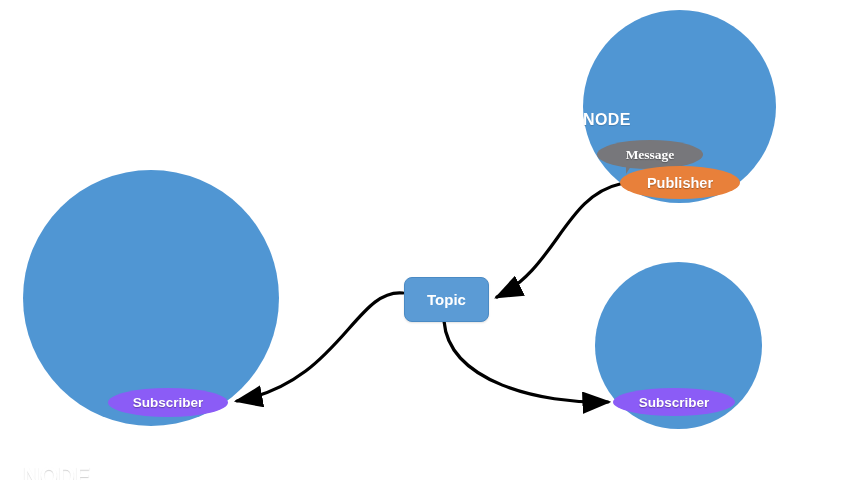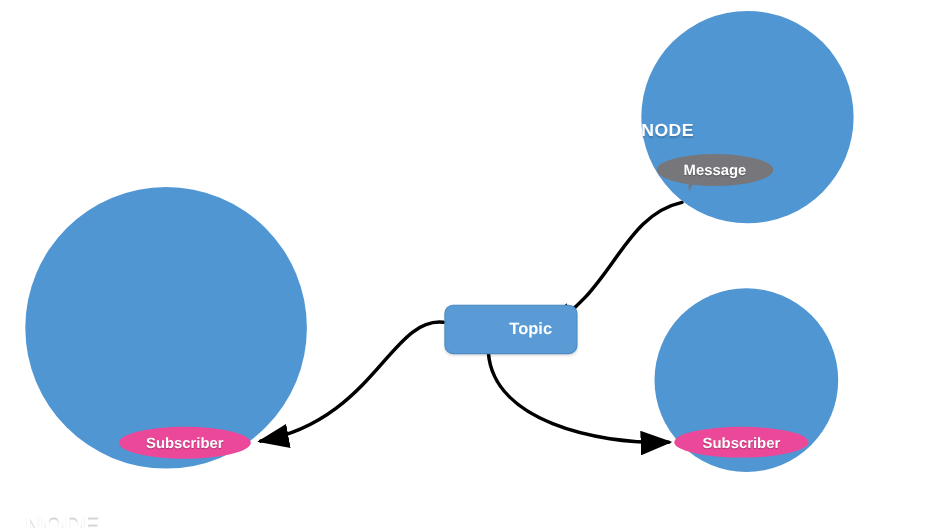--- a/index.html
+++ b/index.html
@@ -59,41 +59,40 @@
     font-weight: bold;
     text-shadow: 0 1px 1px rgba(0,0,0,0.30);
   }
   .pill-msg {
     background: #77777B;
   }
   .pill-pub {
     background: #E8803A;
   }
   .pill-sub {
-    background: #ec4899;
+    background: #8b5cf6;
   }
   .msg-tail {
     position: absolute;
     width: 0;
     height: 0;
     border-left: 9px solid #77777B;
     border-bottom: 14px solid transparent;
   }
   .topic-box {
     position: absolute;
     background: #5B9BD5;
     border: 1px solid #4A8AC4;
     border-radius: 8px;
     display: flex;
     align-items: center;
     justify-content: center;
     color: #ffffff;
     font-weight: bold;
     box-shadow: 0 1px 2px rgba(0,0,0,0.12);
-    padding-left: 36px;
   }
 </style>
 </head>
 <body>
 
 <div id="slide">
 
 
   <svg id="edges" viewBox="0 0 854 480">
     <defs>
@@ -106,21 +105,22 @@
 
     <path d="M 403 293 C 355 288, 340 382, 237 401" fill="none" stroke="#000000" stroke-width="3.2" stroke-linecap="round" marker-end="url(#arrowhead)"></path>
 
     <path d="M 444 321 C 449 382, 540 404, 608 402" fill="none" stroke="#000000" stroke-width="3.2" stroke-linecap="round" marker-end="url(#arrowhead)"></path>
   </svg>
 
   <div class="node" style="left:583px; top:10px; width:193px; height:193px;">
     <div class="node-label" style="top:101px; font-size:16px;">NODE</div>
   </div>
   <div class="msg-tail" style="left:626px; top:160px;"></div>
-  <div class="pill pill-msg" style="left:597px; top:140px; width:106px; height:29px; font-size:13.5px;">Message</div>
+  <div class="pill pill-msg" style="left:597px; top:140px; width:106px; height:29px; font-size:13.5px;font-family:Liberation Serif, serif;">Message</div>
+  <div class="pill pill-pub" style="left:620px; top:166px; width:120px; height:33px; font-size:14.5px;">Publisher</div>
 
   <div class="node" style="left:23px; top:170px; width:256px; height:256px;">
     <div class="node-label" style="top:293px; font-size:23px;">NODE</div>
   </div>
   <div class="pill pill-sub" style="left:108px; top:388px; width:120px; height:29px; font-size:13.5px;">Subscriber</div>
 
   <div class="node" style="left:595px; top:262px; width:167px; height:167px;">
     
   </div>
   <div class="pill pill-sub" style="left:613px; top:388px; width:122px; height:28px; font-size:13.5px;">Subscriber</div>

